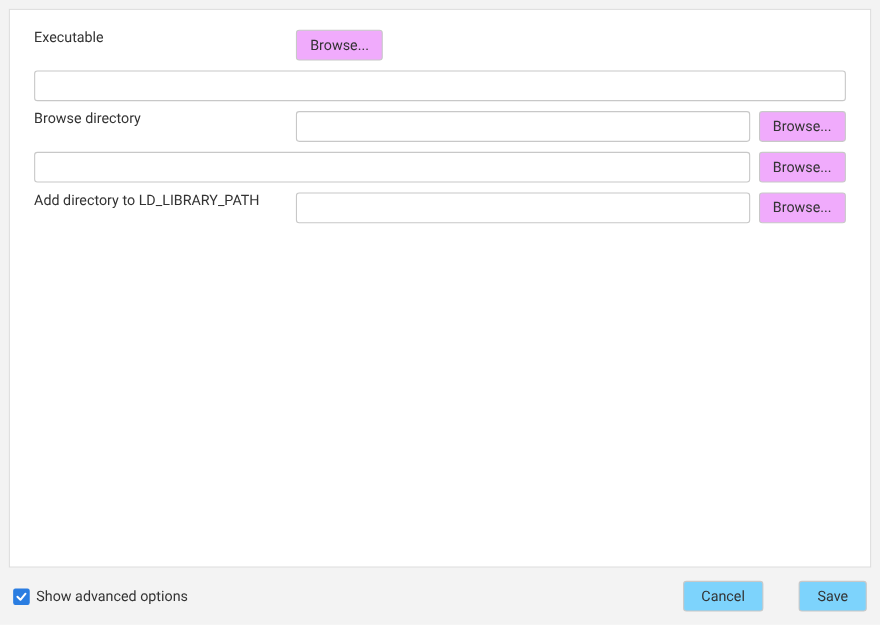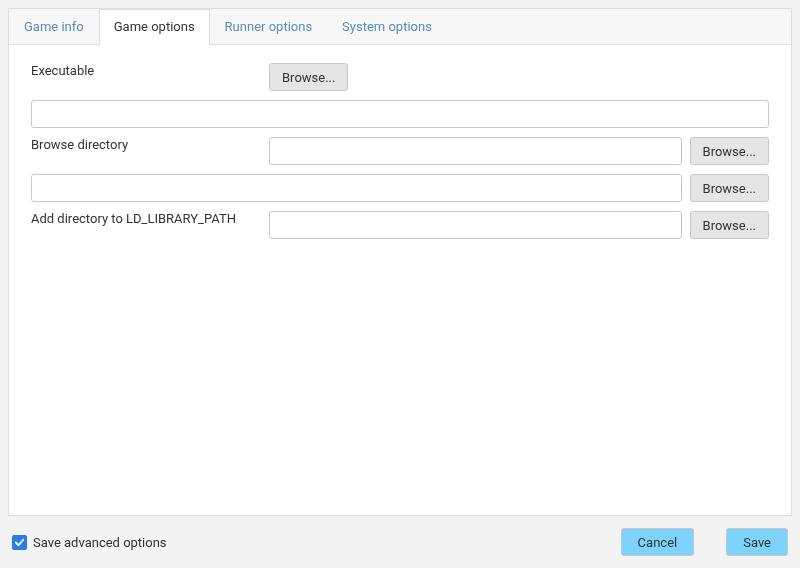--- a/index.html
+++ b/index.html
@@ -87,21 +87,21 @@
     }
     .form-input.highlighted::selection {
       background: #3d8ae5;
       color: #fff;
     }
     .browse-btn {
       height: 28px;
       padding: 0 12px;
       border: 1px solid #c8c8c8;
       border-radius: 3px;
-      background: #e5e5e5;
+      background: #f0abfc;
       color: #333;
       font-size: 13px;
       cursor: pointer;
       font-family: inherit;
       min-width: 76px;
     }
     .footer {
       display: flex;
       align-items: center;
       padding: 12px 4px 4px 4px;
@@ -144,26 +144,20 @@
       cursor: pointer;
       font-family: inherit;
       margin-left: 24px;
     }
   </style>
 </head>
 <body>
 
 <div class="window">
   <div class="content-panel">
-    <div class="tabs">
-      <div class="tab">Game info</div>
-      <div class="tab active">Game options</div>
-      <div class="tab">Runner options</div>
-      <div class="tab">System options</div>
-    </div>
 
     <div class="form-area">
       <div class="form-row">
         <div class="form-label">Executable</div>
         <button class="browse-btn">Browse...</button>
       </div>
 
       <div class="form-row">
         <input type="text" class="form-input" value="" style="">
       </div>
@@ -187,18 +181,18 @@
     </div>
   </div>
 
   <div class="footer">
     <div class="footer-left">
       <div class="checkbox">
         <svg viewBox="0 0 12 12">
           <path d="M2 6 L5 9 L10 3" stroke="#fff" stroke-width="2" fill="none" stroke-linecap="round" stroke-linejoin="round"></path>
         </svg>
       </div>
-      <label class="footer-label">Save advanced options</label>
+      <label class="footer-label">Show advanced options</label>
     </div>
     <button class="footer-btn">Cancel</button>
     <button class="footer-btn">Save</button>
   </div>
 </div>
 
 </body></html>

